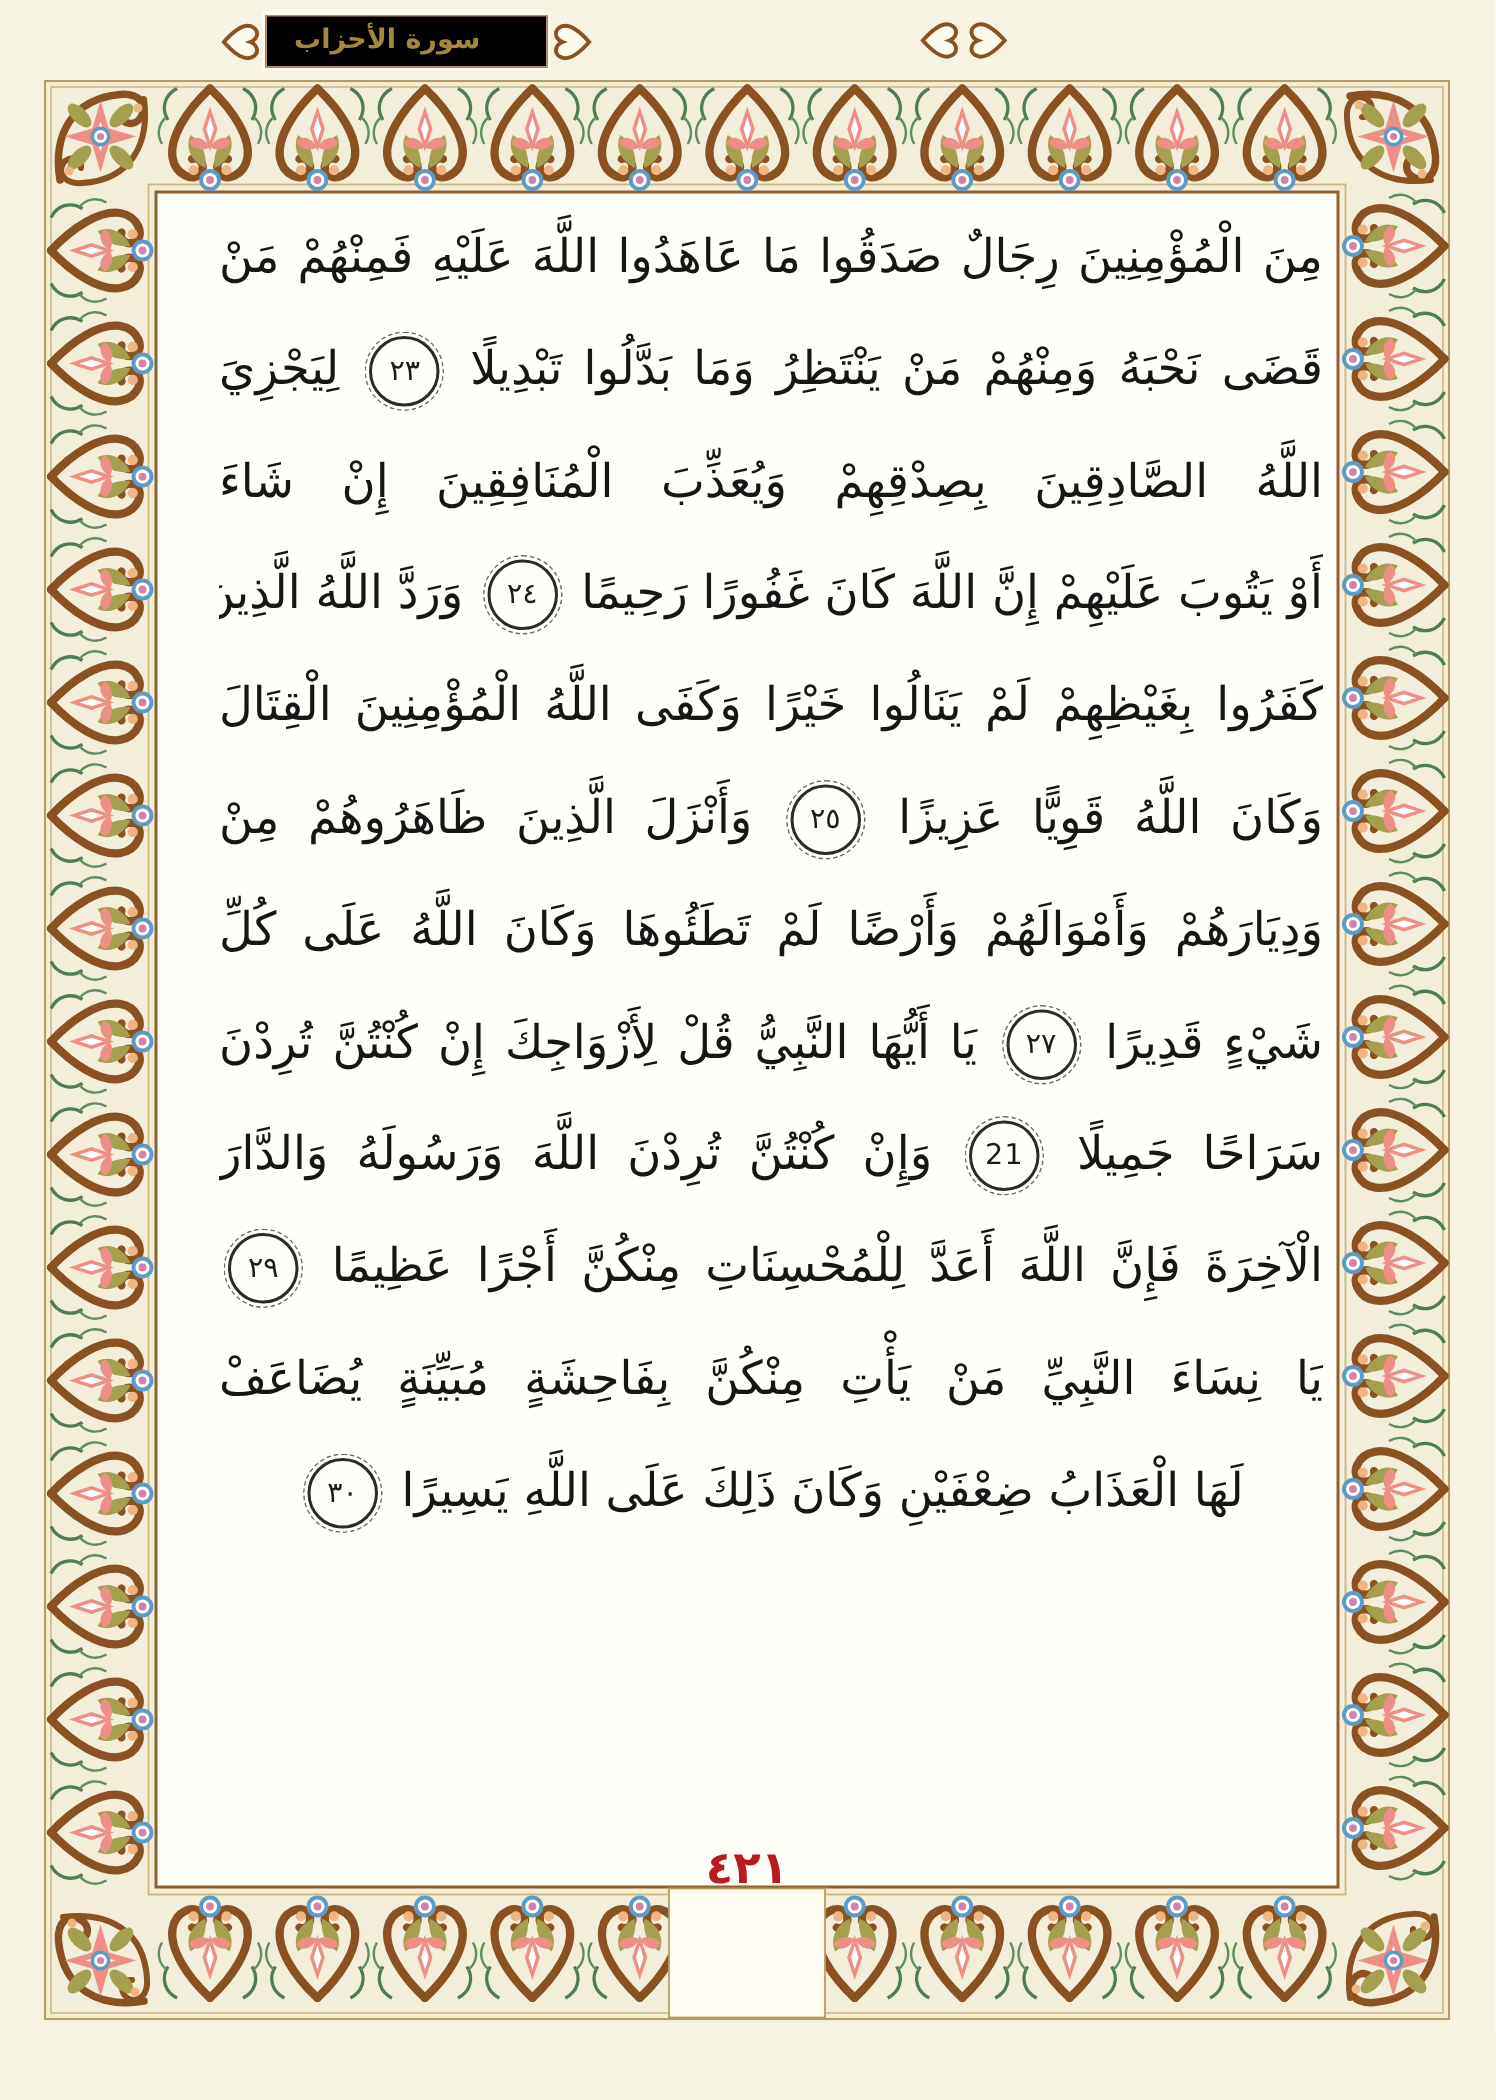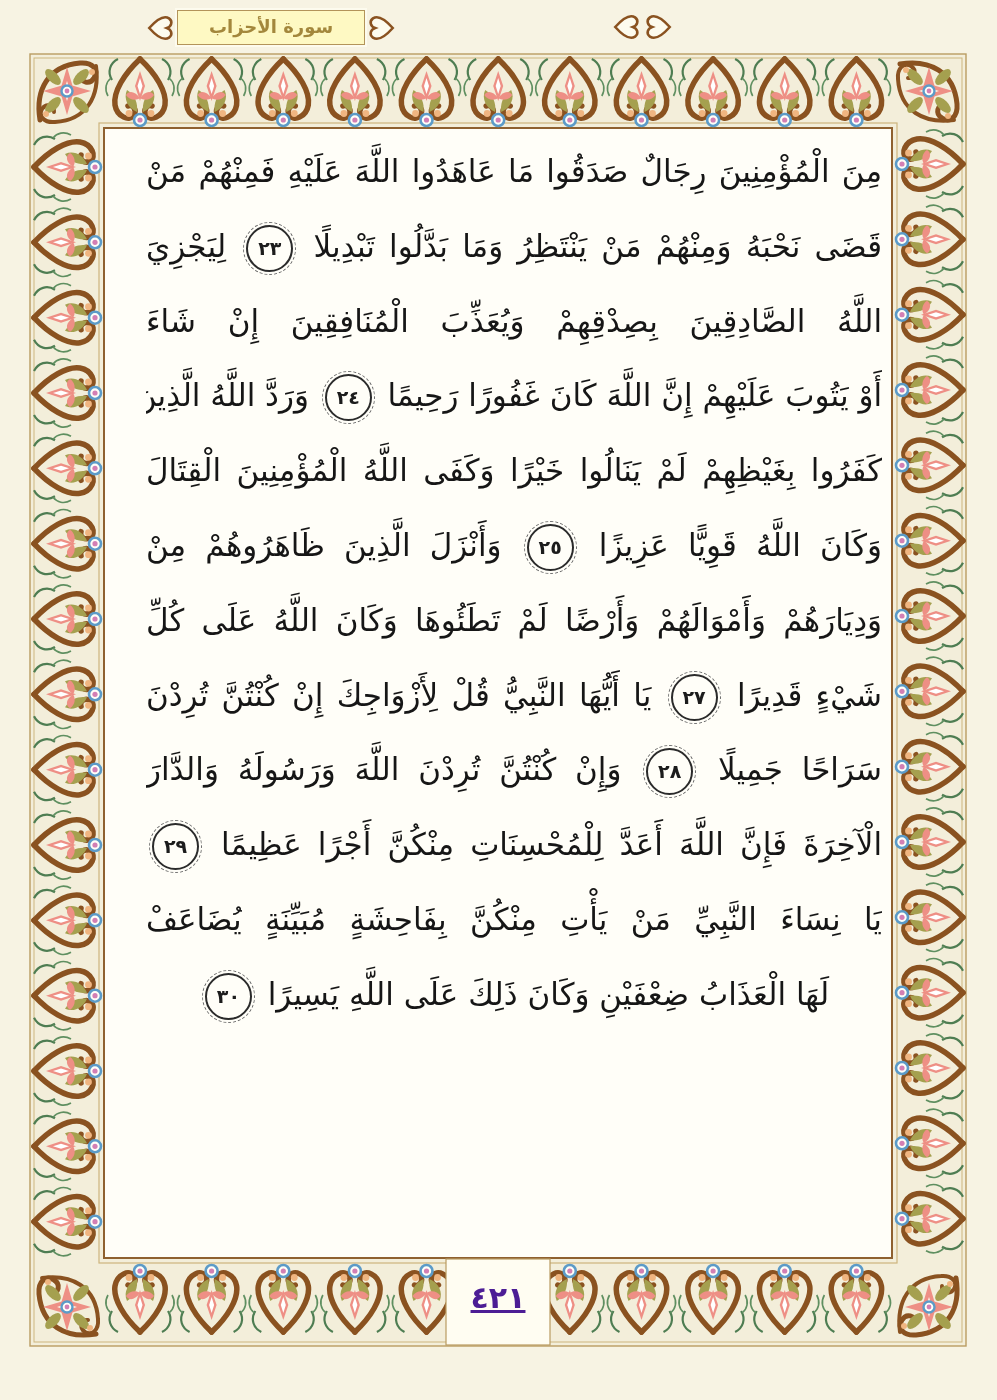--- a/index.html
+++ b/index.html
@@ -9,22 +9,22 @@
     font-family:"DejaVu Sans",sans-serif;
   }
   
   #frame-svg{position:absolute;left:0;top:0;width:997px;height:1400px;}
 
   
   .header-cartouche{
     position:absolute;top:10px;display:flex;align-items:center;gap:1px;
   }
   .cartouche-box{
-    border:1.5px solid #b3945a;background:#fef9c3;
-    padding:5px 18px 7px;min-width:150px;text-align:center;
+    border:1.5px solid #b3945a;background:#000000;
+    padding:5px 18px 7px;min-width:150px;
     color:#a3873c;font-size:18px;font-weight:bold;
     box-shadow:0 0 0 2px #fdfbee;
   }
   .bracket{width:30px;height:34px;display:block;}
 
   
   #text-area{
     position:absolute;left:120px;top:128px;width:788px;height:1354px;
     box-sizing:border-box;padding:6px 26px 0;
     direction:rtl;
@@ -36,29 +36,28 @@
     display:block;width:100%;
   }
   .quran-line.centered{
     text-align-last:center;padding:0 40px;width:auto;
   }
   .verse-medallion{
     display:inline-flex;align-items:center;justify-content:center;
     width:43px;height:43px;border:2.2px solid #2b2b2b;border-radius:50%;
     outline:1.6px dashed #6b6b6b;outline-offset:2px;
     background:#fffef8;font-size:19px;line-height:1;color:#1c1c1c;
-    vertical-align:middle;margin:0 6px;letter-spacing:1px;font-weight:bold;
+    vertical-align:middle;margin:0 6px;letter-spacing:1px;
   }
 
   
   #page-number{
-    position:absolute;left:446px;top:1280px;width:104px;
-    text-align:center;font-size:30px;font-weight:bold;color:#4c1d95;
+    position:absolute;left:446px;top:1228px;width:104px;
+    text-align:center;font-size:30px;font-weight:bold;color:#b91c1c;
     letter-spacing:4px;
-    text-decoration:underline;
   }
 </style>
 </head>
 <body>
 
 <svg id="frame-svg" viewBox="0 0 997 1400" xmlns="http://www.w3.org/2000/svg">
   <defs>
 
     <g id="heart-motif">
       <path d="M8,26 C3,18 6,9 14,5" stroke="#4e7d52" stroke-width="2.2" fill="none"></path>
@@ -185,19 +184,19 @@
 
 <div id="text-area">
     <div class="quran-line"><span>مِنَ الْمُؤْمِنِينَ رِجَالٌ صَدَقُوا مَا عَاهَدُوا اللَّهَ عَلَيْهِ فَمِنْهُمْ مَنْ</span> </div>
     <div class="quran-line"><span>قَضَى نَحْبَهُ وَمِنْهُمْ مَنْ يَنْتَظِرُ وَمَا بَدَّلُوا تَبْدِيلًا</span> <span class="verse-medallion">٢٣</span> <span>لِيَجْزِيَ</span> </div>
     <div class="quran-line"><span>اللَّهُ الصَّادِقِينَ بِصِدْقِهِمْ وَيُعَذِّبَ الْمُنَافِقِينَ إِنْ شَاءَ</span> </div>
     <div class="quran-line"><span>أَوْ يَتُوبَ عَلَيْهِمْ إِنَّ اللَّهَ كَانَ غَفُورًا رَحِيمًا</span> <span class="verse-medallion">٢٤</span> <span>وَرَدَّ اللَّهُ الَّذِينَ</span> </div>
     <div class="quran-line"><span>كَفَرُوا بِغَيْظِهِمْ لَمْ يَنَالُوا خَيْرًا وَكَفَى اللَّهُ الْمُؤْمِنِينَ الْقِتَالَ</span> </div>
     <div class="quran-line"><span>وَكَانَ اللَّهُ قَوِيًّا عَزِيزًا</span> <span class="verse-medallion">٢٥</span> <span>وَأَنْزَلَ الَّذِينَ ظَاهَرُوهُمْ مِنْ</span> </div>
     <div class="quran-line"><span>وَدِيَارَهُمْ وَأَمْوَالَهُمْ وَأَرْضًا لَمْ تَطَئُوهَا وَكَانَ اللَّهُ عَلَى كُلِّ</span> </div>
     <div class="quran-line"><span>شَيْءٍ قَدِيرًا</span> <span class="verse-medallion">٢٧</span> <span>يَا أَيُّهَا النَّبِيُّ قُلْ لِأَزْوَاجِكَ إِنْ كُنْتُنَّ تُرِدْنَ</span> </div>
-    <div class="quran-line"><span>سَرَاحًا جَمِيلًا</span> <span class="verse-medallion">٢٨</span> <span>وَإِنْ كُنْتُنَّ تُرِدْنَ اللَّهَ وَرَسُولَهُ وَالدَّارَ</span> </div>
+    <div class="quran-line"><span>سَرَاحًا جَمِيلًا</span> <span class="verse-medallion">21</span> <span>وَإِنْ كُنْتُنَّ تُرِدْنَ اللَّهَ وَرَسُولَهُ وَالدَّارَ</span> </div>
     <div class="quran-line"><span>الْآخِرَةَ فَإِنَّ اللَّهَ أَعَدَّ لِلْمُحْسِنَاتِ مِنْكُنَّ أَجْرًا عَظِيمًا</span> <span class="verse-medallion">٢٩</span> </div>
     <div class="quran-line"><span>يَا نِسَاءَ النَّبِيِّ مَنْ يَأْتِ مِنْكُنَّ بِفَاحِشَةٍ مُبَيِّنَةٍ يُضَاعَفْ</span> </div>
     <div class="quran-line centered"><span>لَهَا الْعَذَابُ ضِعْفَيْنِ وَكَانَ ذَلِكَ عَلَى اللَّهِ يَسِيرًا</span> <span class="verse-medallion">٣٠</span> </div>
   </div>
 
 <div id="page-number">٤٢١</div>
 
 </body></html>

